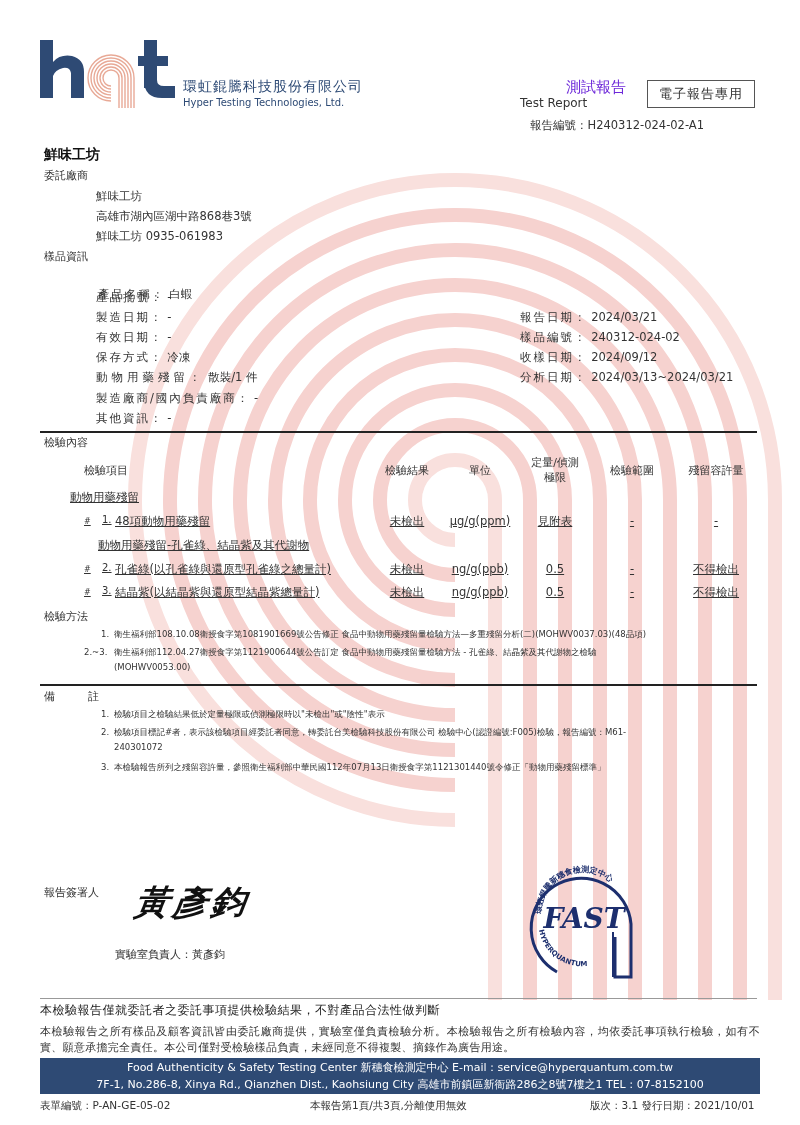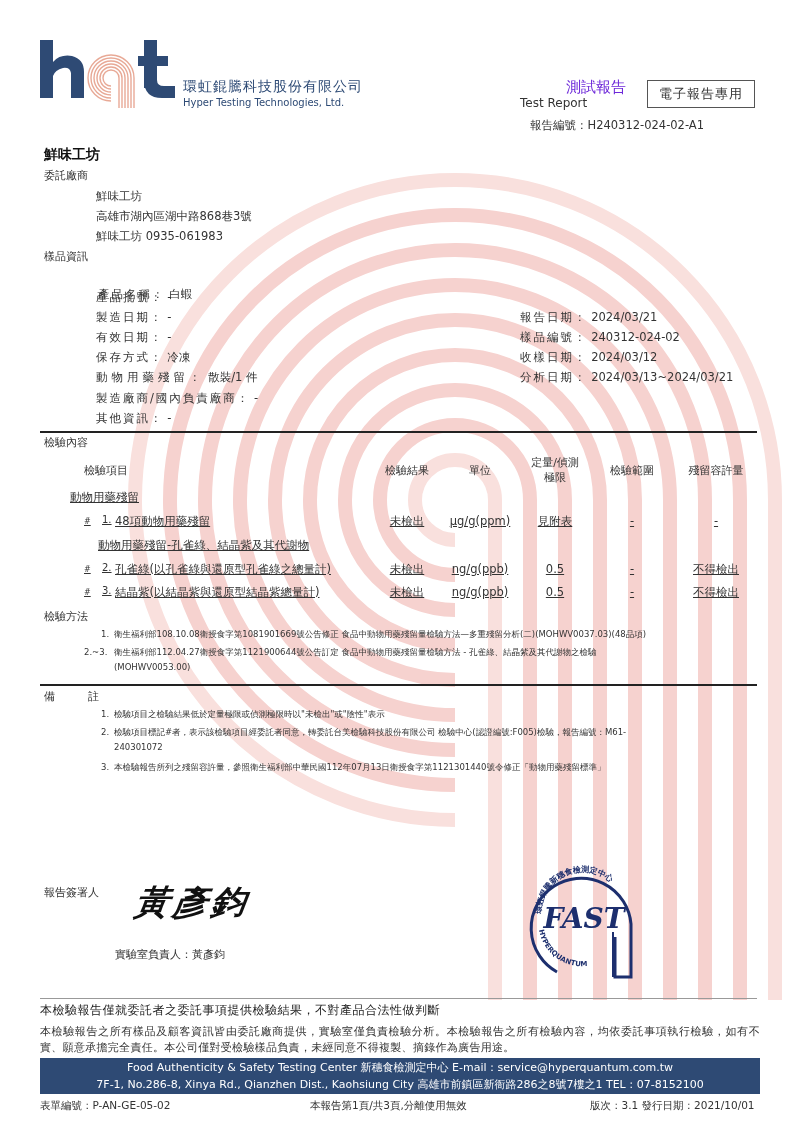--- a/index.html
+++ b/index.html
@@ -101,21 +101,21 @@
   <div class="abs line" style="left:96px; top:290px;"><span class="kv-key">產品批號：</span> <span>-</span></div>
   <div class="abs line" style="left:96px; top:310px;"><span class="kv-key">製造日期：</span> <span>-</span></div>
   <div class="abs line" style="left:96px; top:330px;"><span class="kv-key">有效日期：</span> <span>-</span></div>
   <div class="abs line" style="left:96px; top:350px;"><span class="kv-key">保存方式：</span> <span>冷凍</span></div>
   <div class="abs line" style="left:96px; top:370px;"><span class="kv-key" style="letter-spacing:4px;">動物用藥殘留：</span> <span>散裝/1 件</span></div>
   <div class="abs line" style="left:96px; top:391px;"><span class="kv-key">製造廠商/國內負責廠商：</span> <span>-</span></div>
   <div class="abs line" style="left:96px; top:411px;"><span class="kv-key">其他資訊：</span> <span>-</span></div>
 
   <div class="abs line" style="left:520px; top:310px;"><span class="kv-key">報告日期：</span> <span>2024/03/21</span></div>
   <div class="abs line" style="left:520px; top:330px;"><span class="kv-key">樣品編號：</span> <span>240312-024-02</span></div>
-  <div class="abs line" style="left:520px; top:350px;"><span class="kv-key">收樣日期：</span> <span>2024/03/12</span></div>
+  <div class="abs line" style="left:520px; top:350px;"><span class="kv-key">收樣日期：</span> <span>2024/09/12</span></div>
   <div class="abs line" style="left:520px; top:370px;"><span class="kv-key">分析日期：</span> <span>2024/03/13~2024/03/21</span></div>
 
   <div class="abs divider" style="top:431px;"></div>
 
   <div class="abs sec-label" style="left:44px; top:435px;">檢驗內容</div>
 
   <div class="th" style="left:84px; top:463px; text-align:left;font-family:Liberation Serif, serif;">檢驗項目</div>
   <div class="th" style="left:372px; top:463px; width:70px;">檢驗結果</div>
   <div class="th" style="left:455px; top:463px; width:50px;">單位</div>
   <div class="th" style="left:520px; top:455px; width:70px;">

